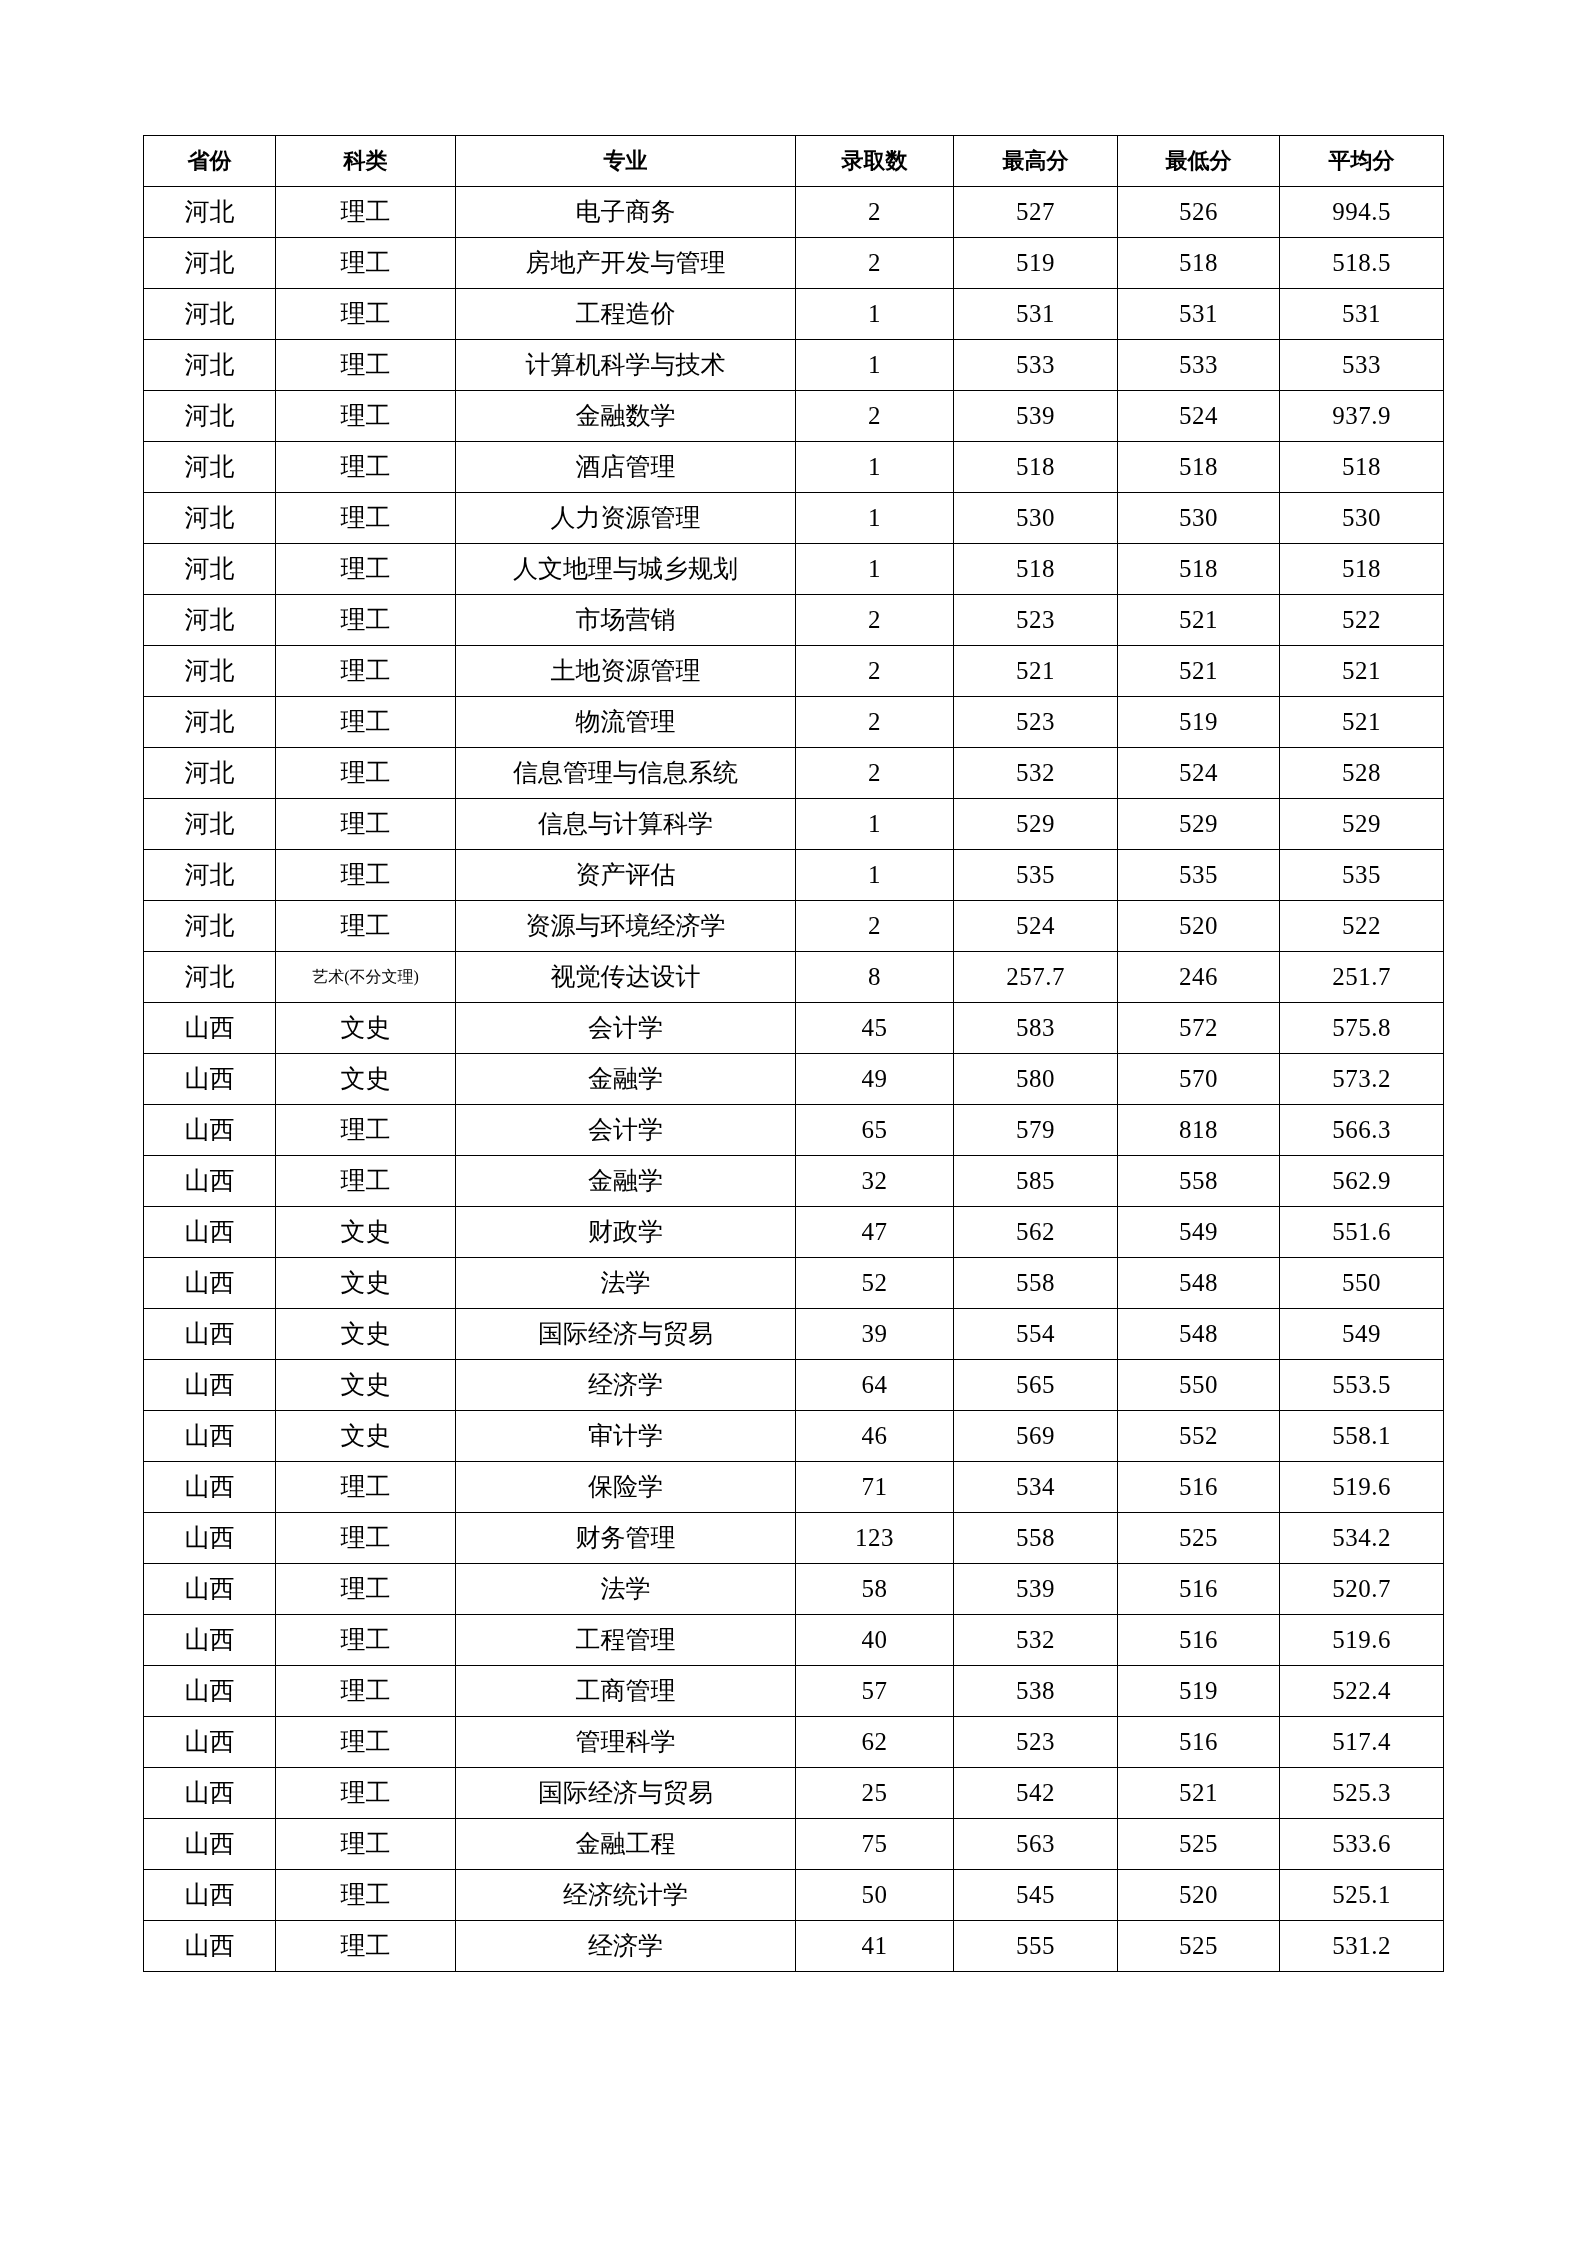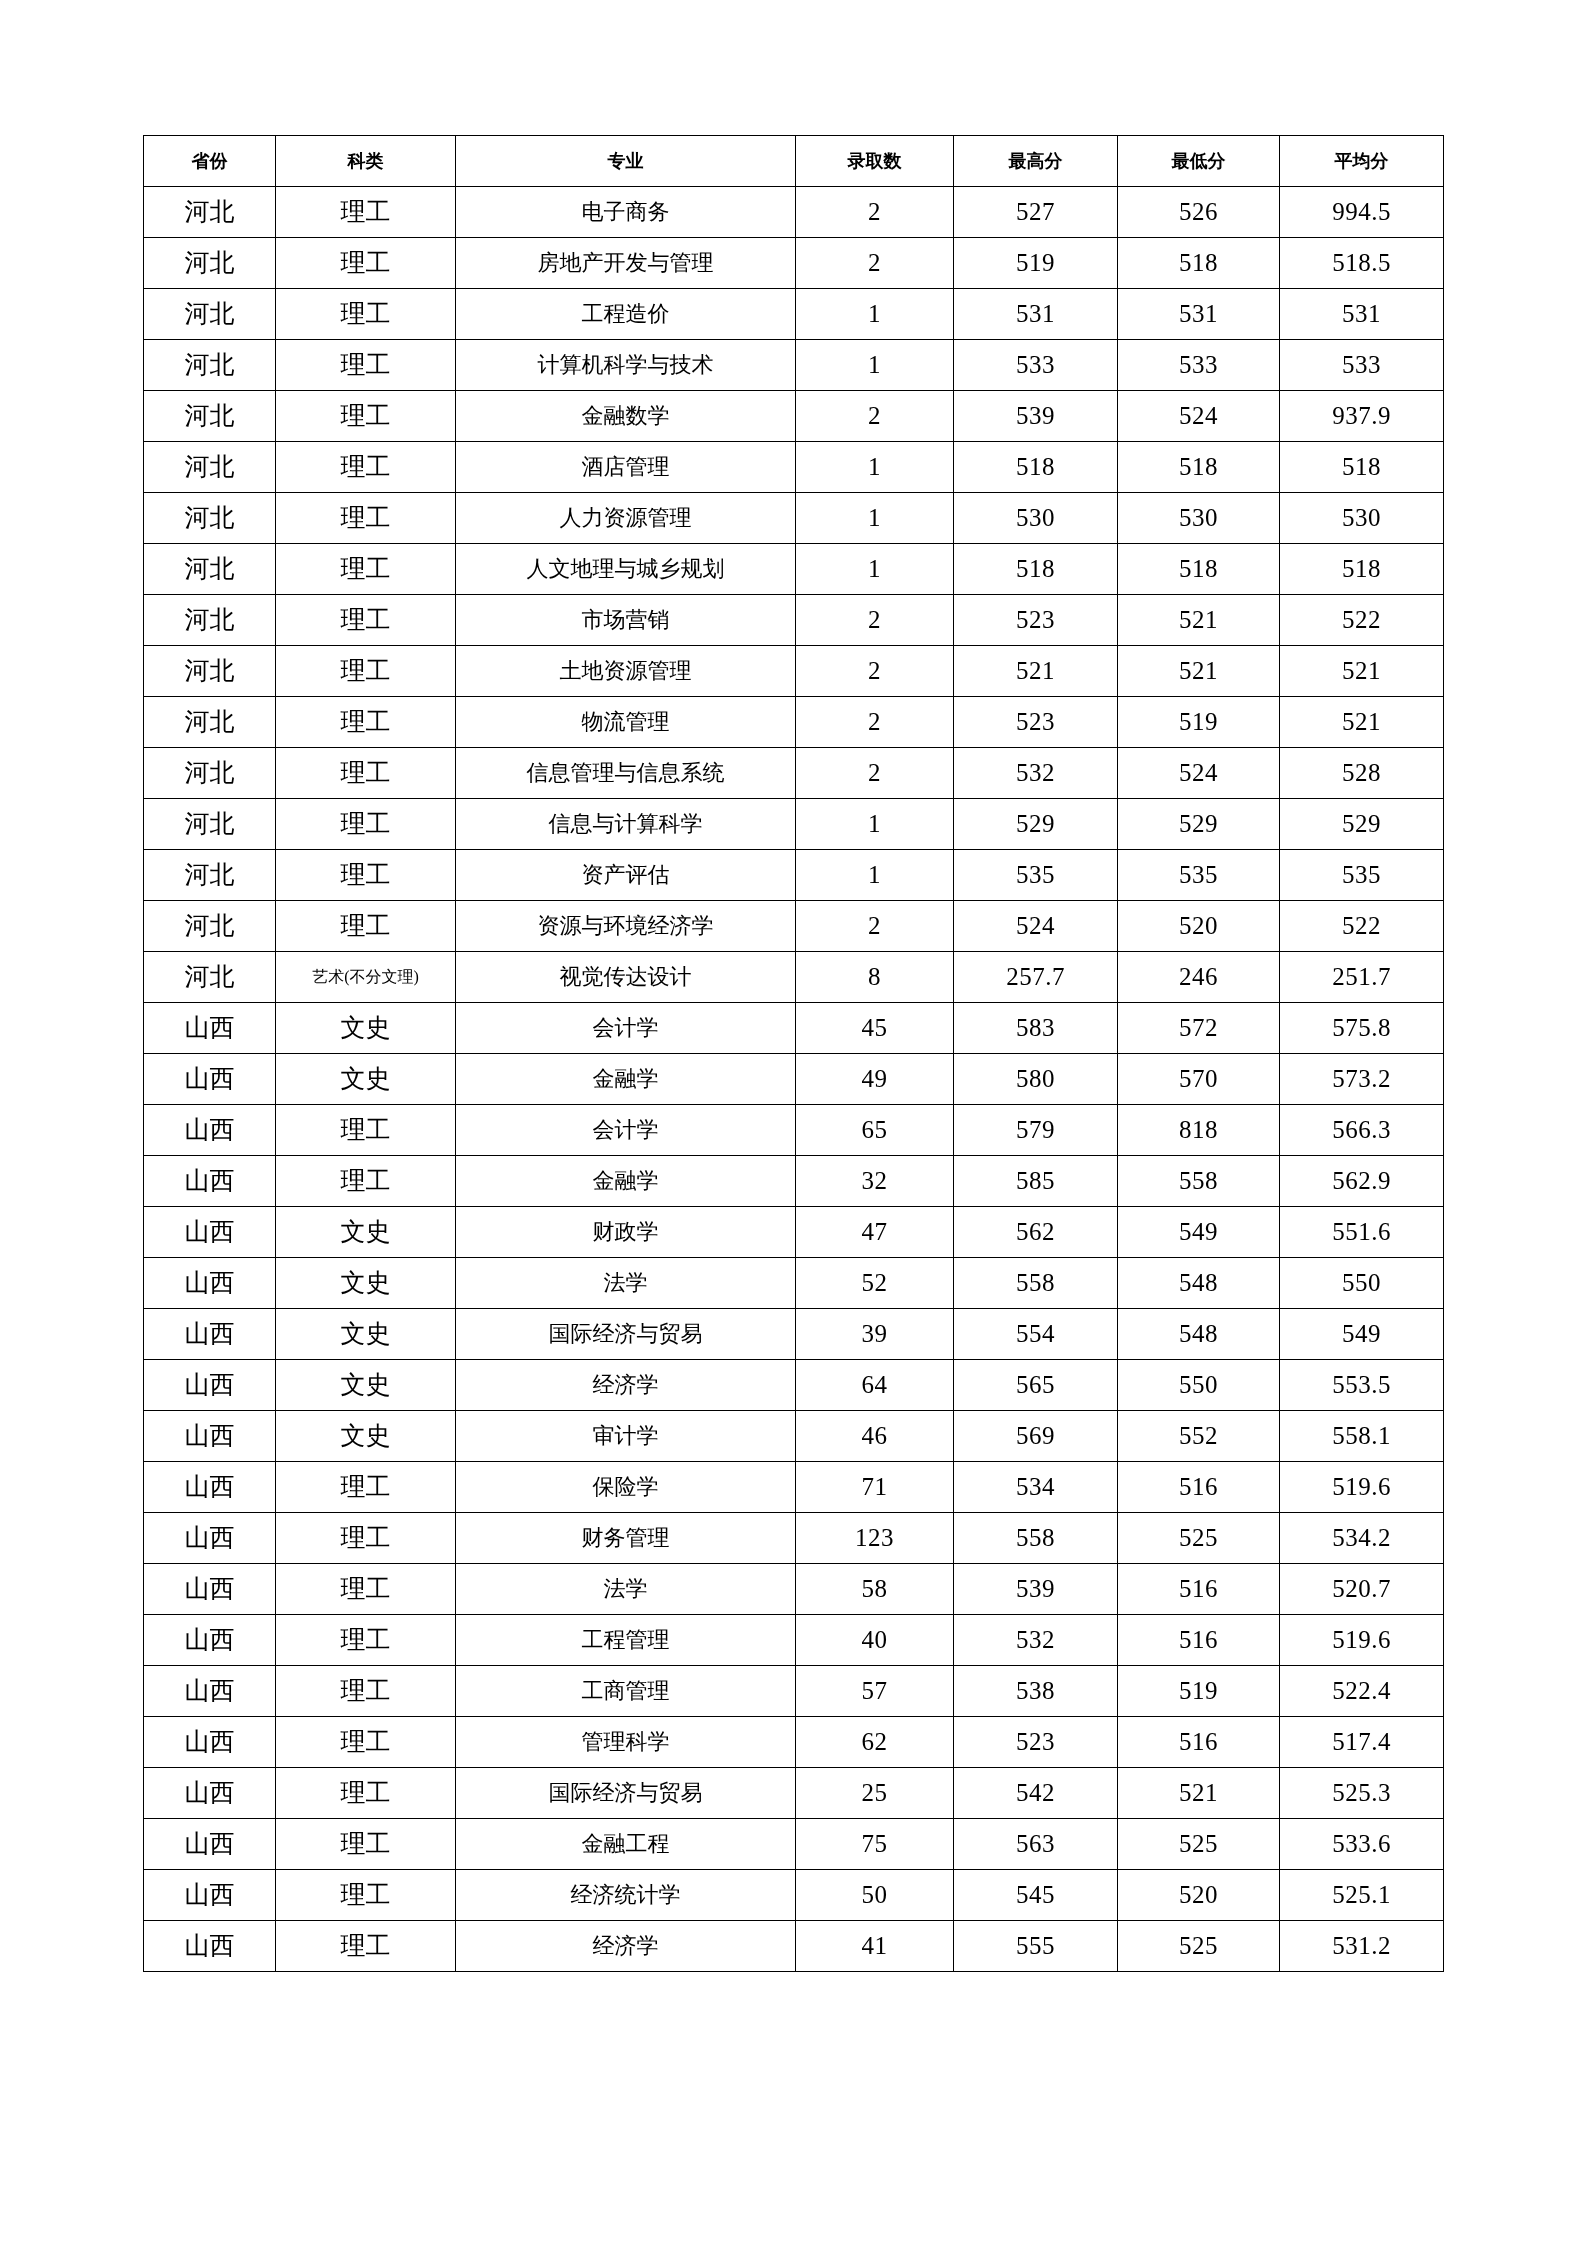--- a/index.html
+++ b/index.html
@@ -48,27 +48,27 @@
     vertical-align: middle;
     padding: 0;
     height: 50px;
     font-size: 25px;
     line-height: 50px;
     white-space: nowrap;
     overflow: hidden;
   }
   table.score-table thead th {
     font-weight: bold;
-    font-size: 18px;
+    font-size: 22px;
   }
   table.score-table td.cat-long {
     font-size: 16px;
   }
   table.score-table td.major {
-    font-size: 22px;
+    font-size: 25px;
   }
   table.score-table td.num {
     font-family: "Liberation Serif", "DejaVu Serif", serif;
     letter-spacing: 0.5px;
   }
 </style>
 </head>
 <body>
 
 <div class="page">

